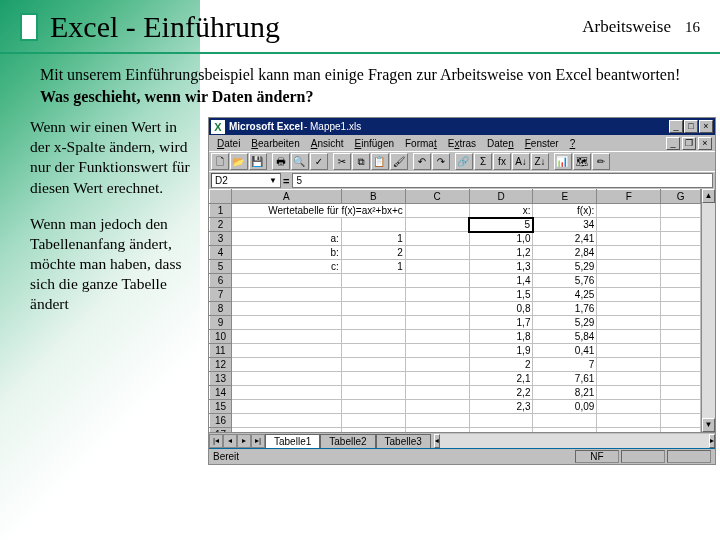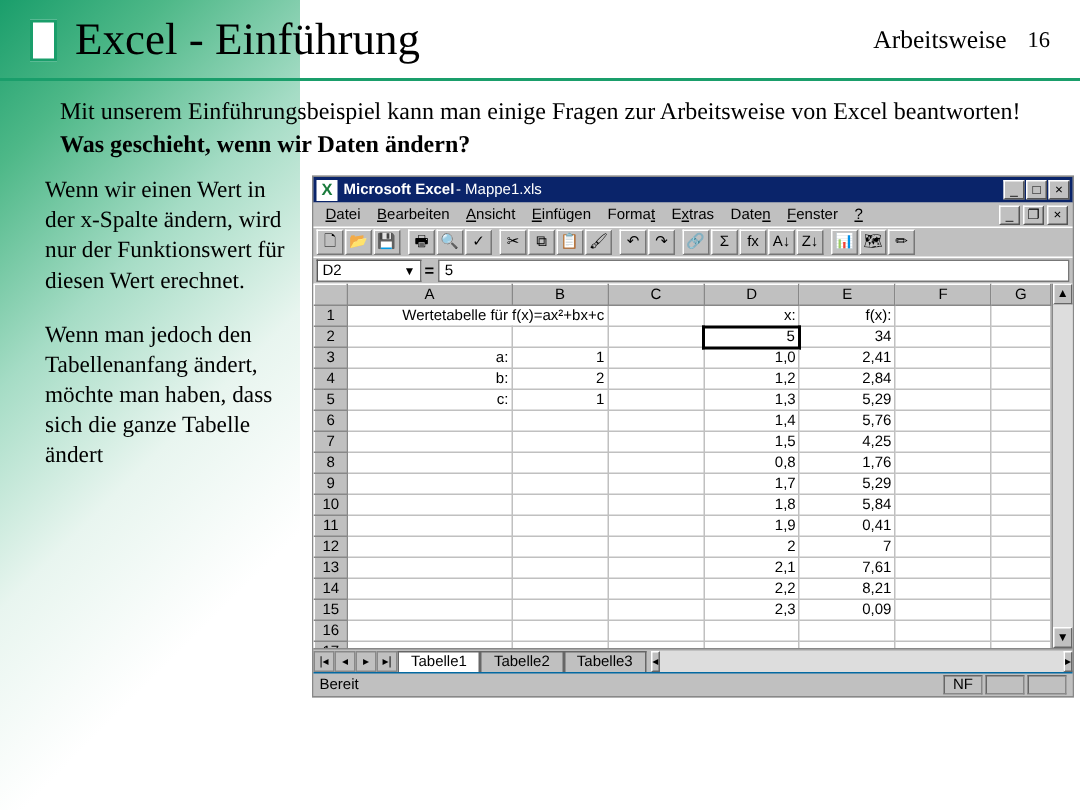--- a/index.html
+++ b/index.html
@@ -47,21 +47,21 @@
 .vscroll{width:14px;background:#c0c0c0;border-left:1px solid #888;display:flex;flex-direction:column}
 .sbtn{height:14px;background:#c0c0c0;border:1px solid #fff;border-right-color:#666;border-bottom-color:#666;text-align:center;font-size:8px;line-height:12px}
 .strack{flex:1;background:#ddd}
 .tabsrow{height:16px;background:#c0c0c0;display:flex;align-items:center;border-top:1px solid #888}
 .tabnav{width:14px;height:14px;border:1px solid #888;text-align:center;font-size:8px;line-height:12px;background:#c0c0c0}
 .sheet-tab{padding:0 8px;font-size:10px;background:#fff;border:1px solid #666;border-bottom:none;height:14px;line-height:13px}
 .sheet-tab.inact{background:#c0c0c0}
 .hscroll{flex:1;background:#ddd;height:14px;margin-left:3px;display:flex}
 .statusbar{height:16px;background:#c0c0c0;display:flex;align-items:center;padding:0 4px;border-top:1px solid #0369a1;font-size:10px}
 .statusbar .sf{flex:1}
-.statind{width:26px;border:1px solid #888;border-top-color:#666;border-left-color:#666;height:13px;text-align:center;margin-left:2px;line-height:11px}
+.statind{width:44px;border:1px solid #888;border-top-color:#666;border-left-color:#666;height:13px;text-align:center;margin-left:2px;line-height:11px}
 </style>
 </head>
 <body>
 <div class="bg-gradient"></div>
 <div class="content">
 
 <div class="header">
   <div class="title-marker"></div>
   <div class="title">Excel - Einführung</div>
   <div class="subtitle">Arbeitsweise</div>

